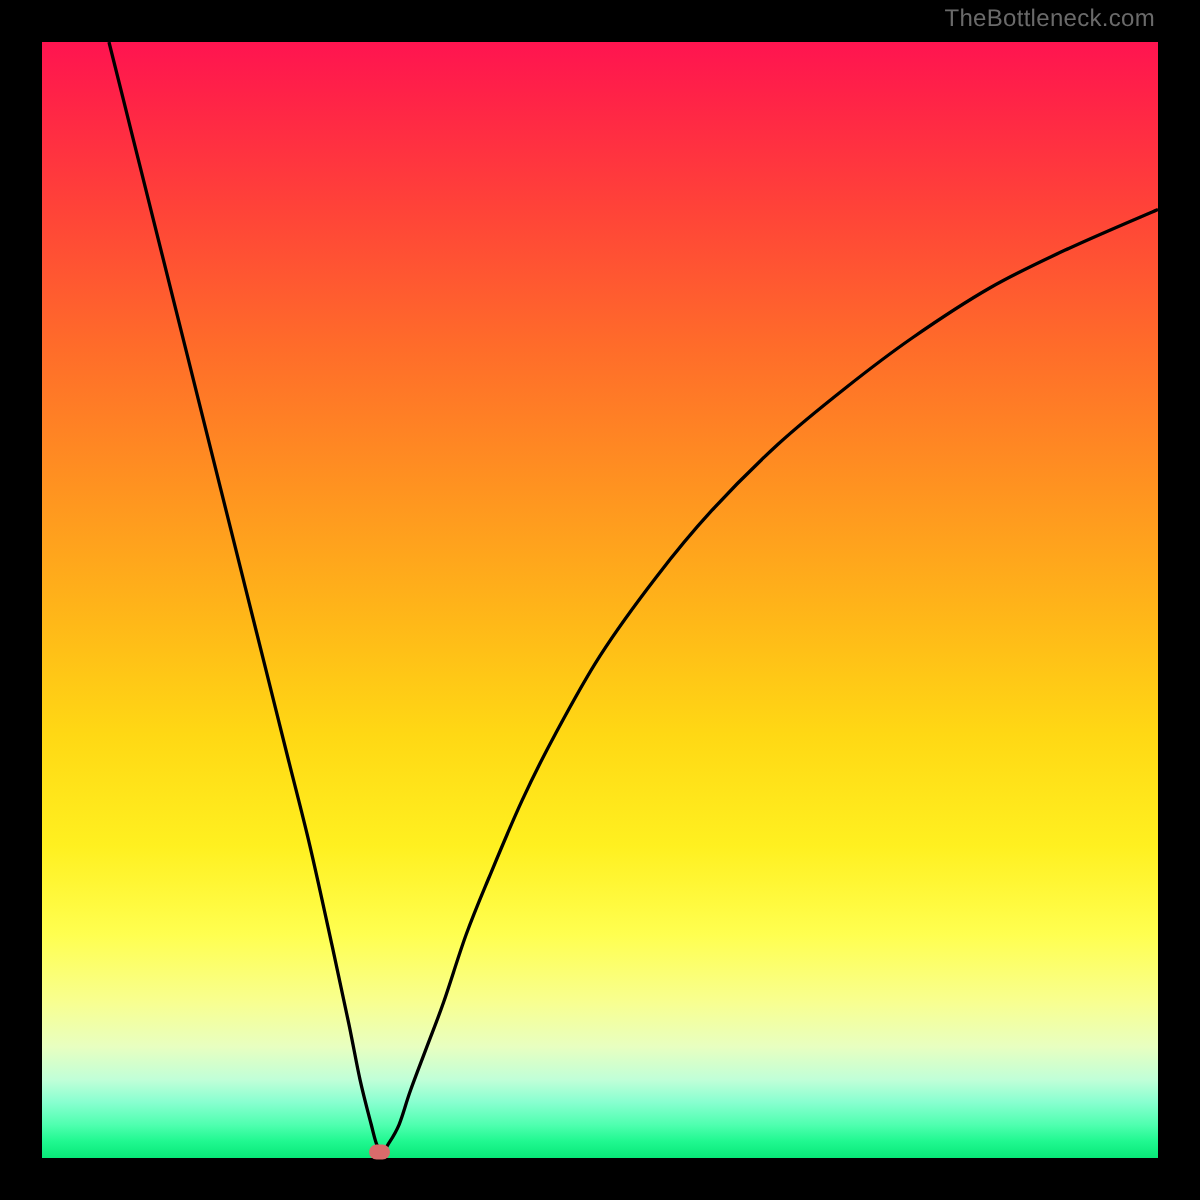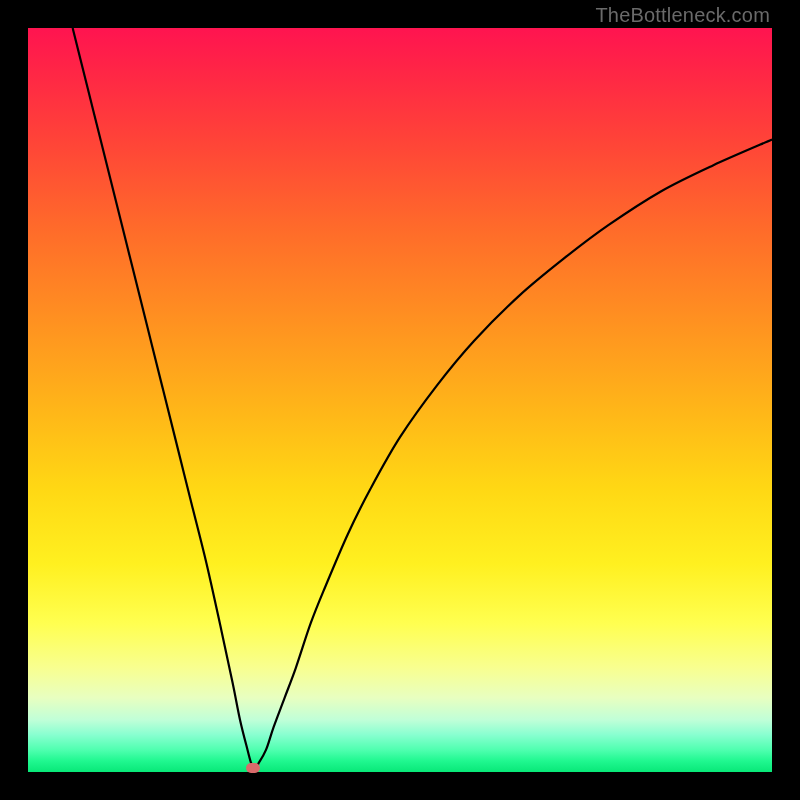--- a/index.html
+++ b/index.html
@@ -41,21 +41,21 @@
       #50ffb0 97%,
       #20f890 98.5%,
       #08e878 100%
     );
   }
   .watermark {
     position: absolute;
     top: 4px;
     right: 30px;
     color: #6a6a6a;
-    font-size: 20px;
+    font-size: 16px;
     font-weight: 500;
     letter-spacing: 0.2px;
   }
   svg.curve {
     position: absolute;
     top: 0;
     left: 0;
   }
   .marker {
     position: absolute;

